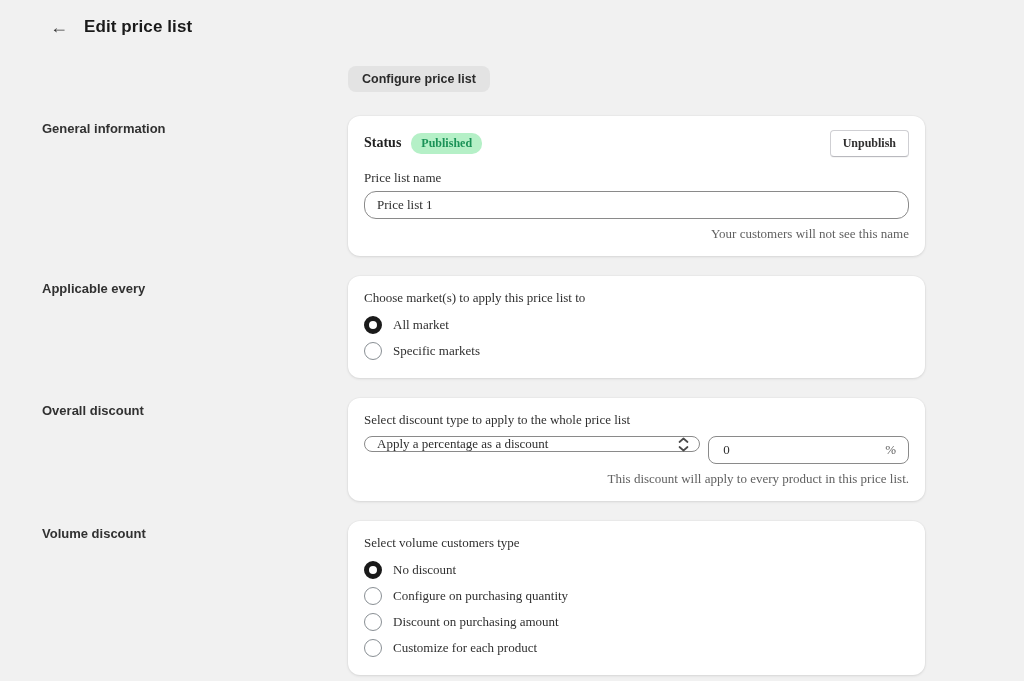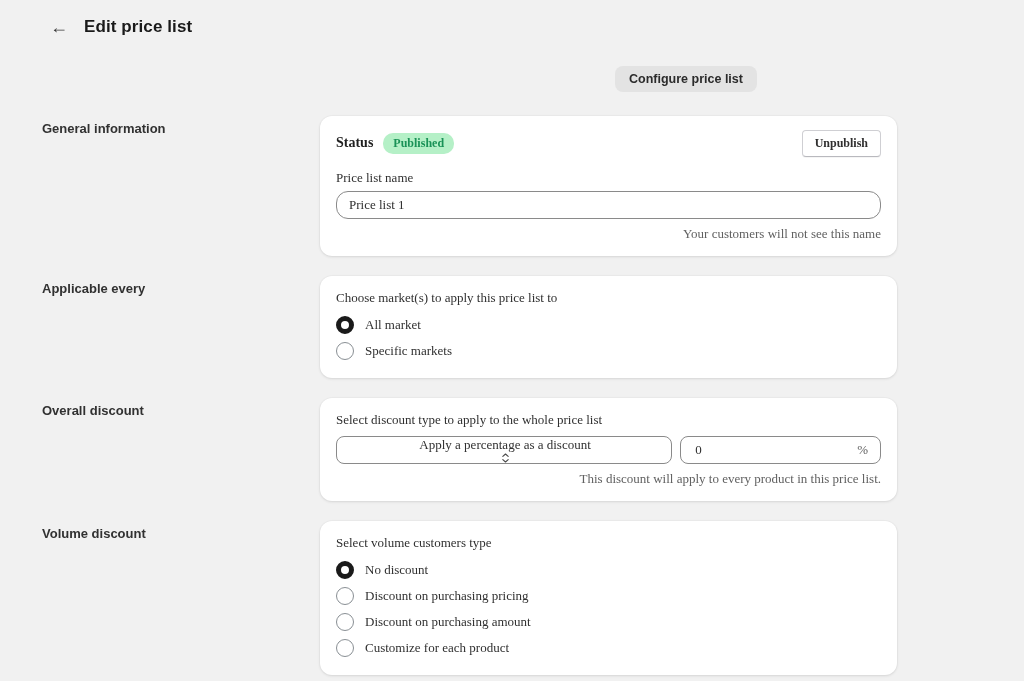--- a/index.html
+++ b/index.html
@@ -11,28 +11,28 @@
     overflow: hidden;
     color: #303030;
   }
 
   
   .page-header { display: flex; align-items: center; gap: 16px; padding: 16px 0 0 50px; height: 38px; }
   .back-arrow { font-size: 18px; color: #3a3a3a; cursor: pointer; line-height: 1; }
   .page-title { font-size: 17px; font-weight: 700; color: #1a1a1a; margin: 0; letter-spacing: .1px; }
 
   
-  .tabs-row { display: flex; align-items: center; gap: 24px; margin: 28px 0 0 348px; height: 26px; justify-content: center; }
+  .tabs-row { display: flex; align-items: center; gap: 24px; margin: 28px 0 0 348px; height: 26px; }
   .tab { font-size: 12.5px; font-weight: 600; color: #454545; padding: 6px 14px; border-radius: 8px; cursor: pointer; white-space: nowrap; }
   .tab.active { background: #e3e3e3; color: #2b2b2b; }
 
   
   .row { display: flex; margin-top: 20px; }
   .row.first { margin-top: 24px; }
-  .row-label { width: 320px; padding: 5px 20px 0 42px; font-size: 13px; font-weight: 700; color: #313131; }
+  .row-label { width: 348px; padding: 5px 20px 0 42px; font-size: 13px; font-weight: 700; color: #313131; }
   .card {
     width: 577px;
     background: var(--card-bg, #fff);
     border-radius: 12px;
     box-shadow: 0 1px 3px rgba(0,0,0,.10), 0 0 0 1px rgba(0,0,0,.02);
     padding: 14px 16px;
     font-family: Liberation Serif, serif;
   }
 
   
@@ -73,24 +73,24 @@
   .radio {
     width: 18px; height: 18px; border-radius: 50%;
     border: 1.6px solid #898f94; background: #fff; flex: none;
   }
   .radio.checked { border: 5.5px solid #1a1a1a; }
   .radio-label { font-size: 13px; color: #303030; }
 
   
   .controls-row { display: flex; gap: 8px; margin-top: 8px; }
   .select-control {
-    width: 356px; height: 28px;
+    width: 356px; height: 16px;
     border: 1px solid #8a8a8a; border-radius: 8px;
     display: flex; align-items: center; justify-content: space-between;
-    padding: 0 10px 0 12px; background: #fff; cursor: pointer; flex-direction: column;
+    padding: 0 10px 0 12px; background: #fff; cursor: pointer;
   }
   .select-value { font-size: 13px; color: #303030; }
   .suffix-input {
     flex: 1; height: 28px;
     border: 1px solid #8a8a8a; border-radius: 8px;
     display: flex; align-items: center;
     padding: 0 12px; background: #fff;
   }
   .amount-input {
     border: none; outline: none; flex: 1; min-width: 0;
@@ -168,21 +168,21 @@
     <div class="row-label">Volume discount</div>
     <div class="card">
       <div class="question">Select volume customers type</div>
       <div class="radio-group">
         <div class="radio-row">
           <span class="radio checked"></span>
           <span class="radio-label">No discount</span>
         </div>
         <div class="radio-row">
           <span class="radio"></span>
-          <span class="radio-label">Discount on purchasing pricing</span>
+          <span class="radio-label">Configure on purchasing quantity</span>
         </div>
         <div class="radio-row">
           <span class="radio"></span>
           <span class="radio-label">Discount on purchasing amount</span>
         </div>
         <div class="radio-row">
           <span class="radio"></span>
           <span class="radio-label">Customize for each product</span>
         </div>
       </div>

